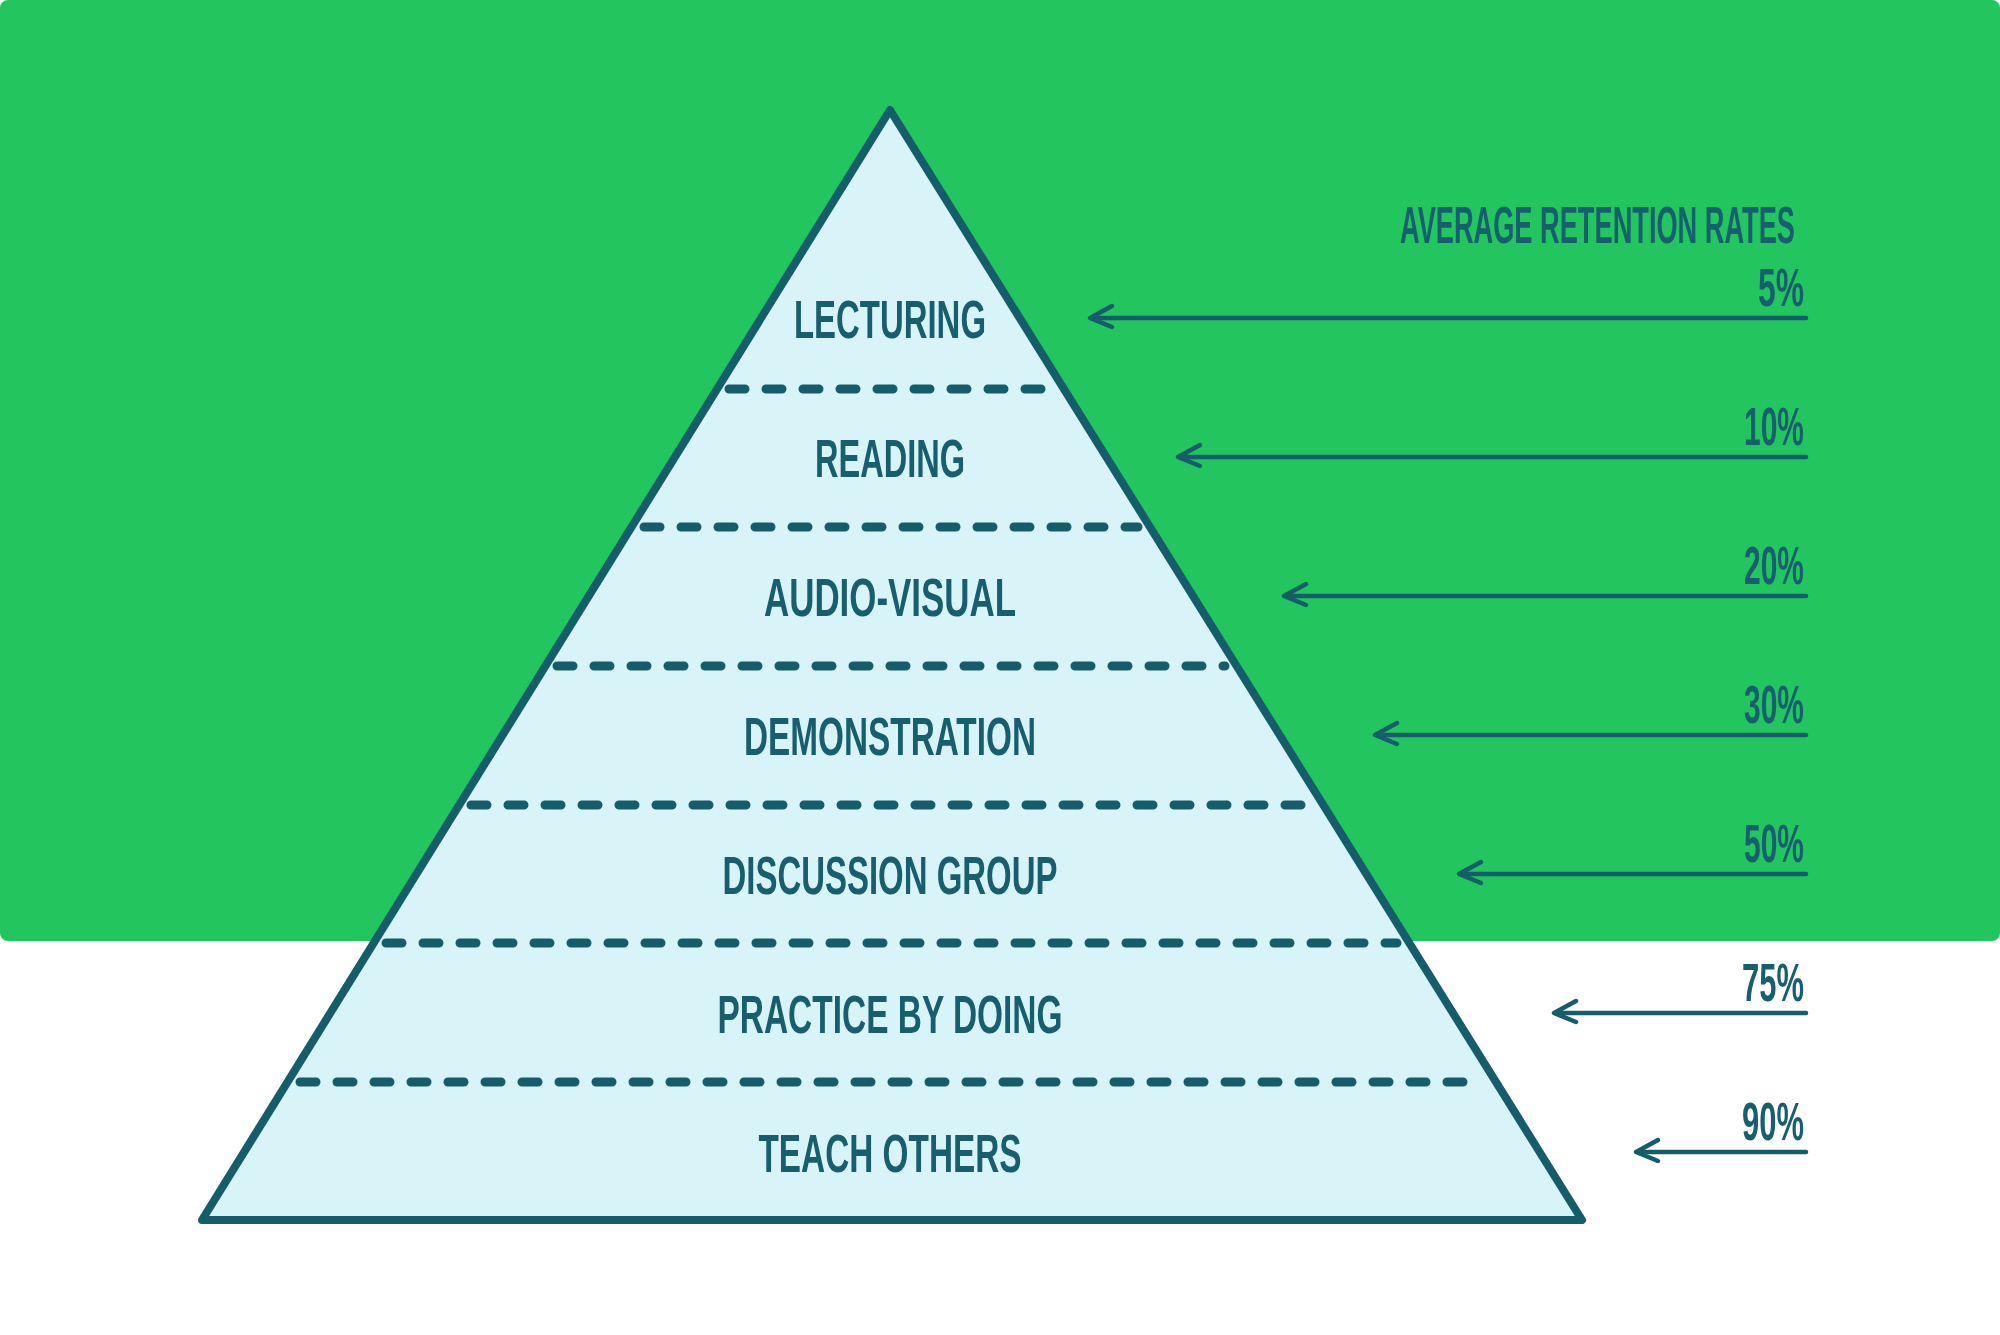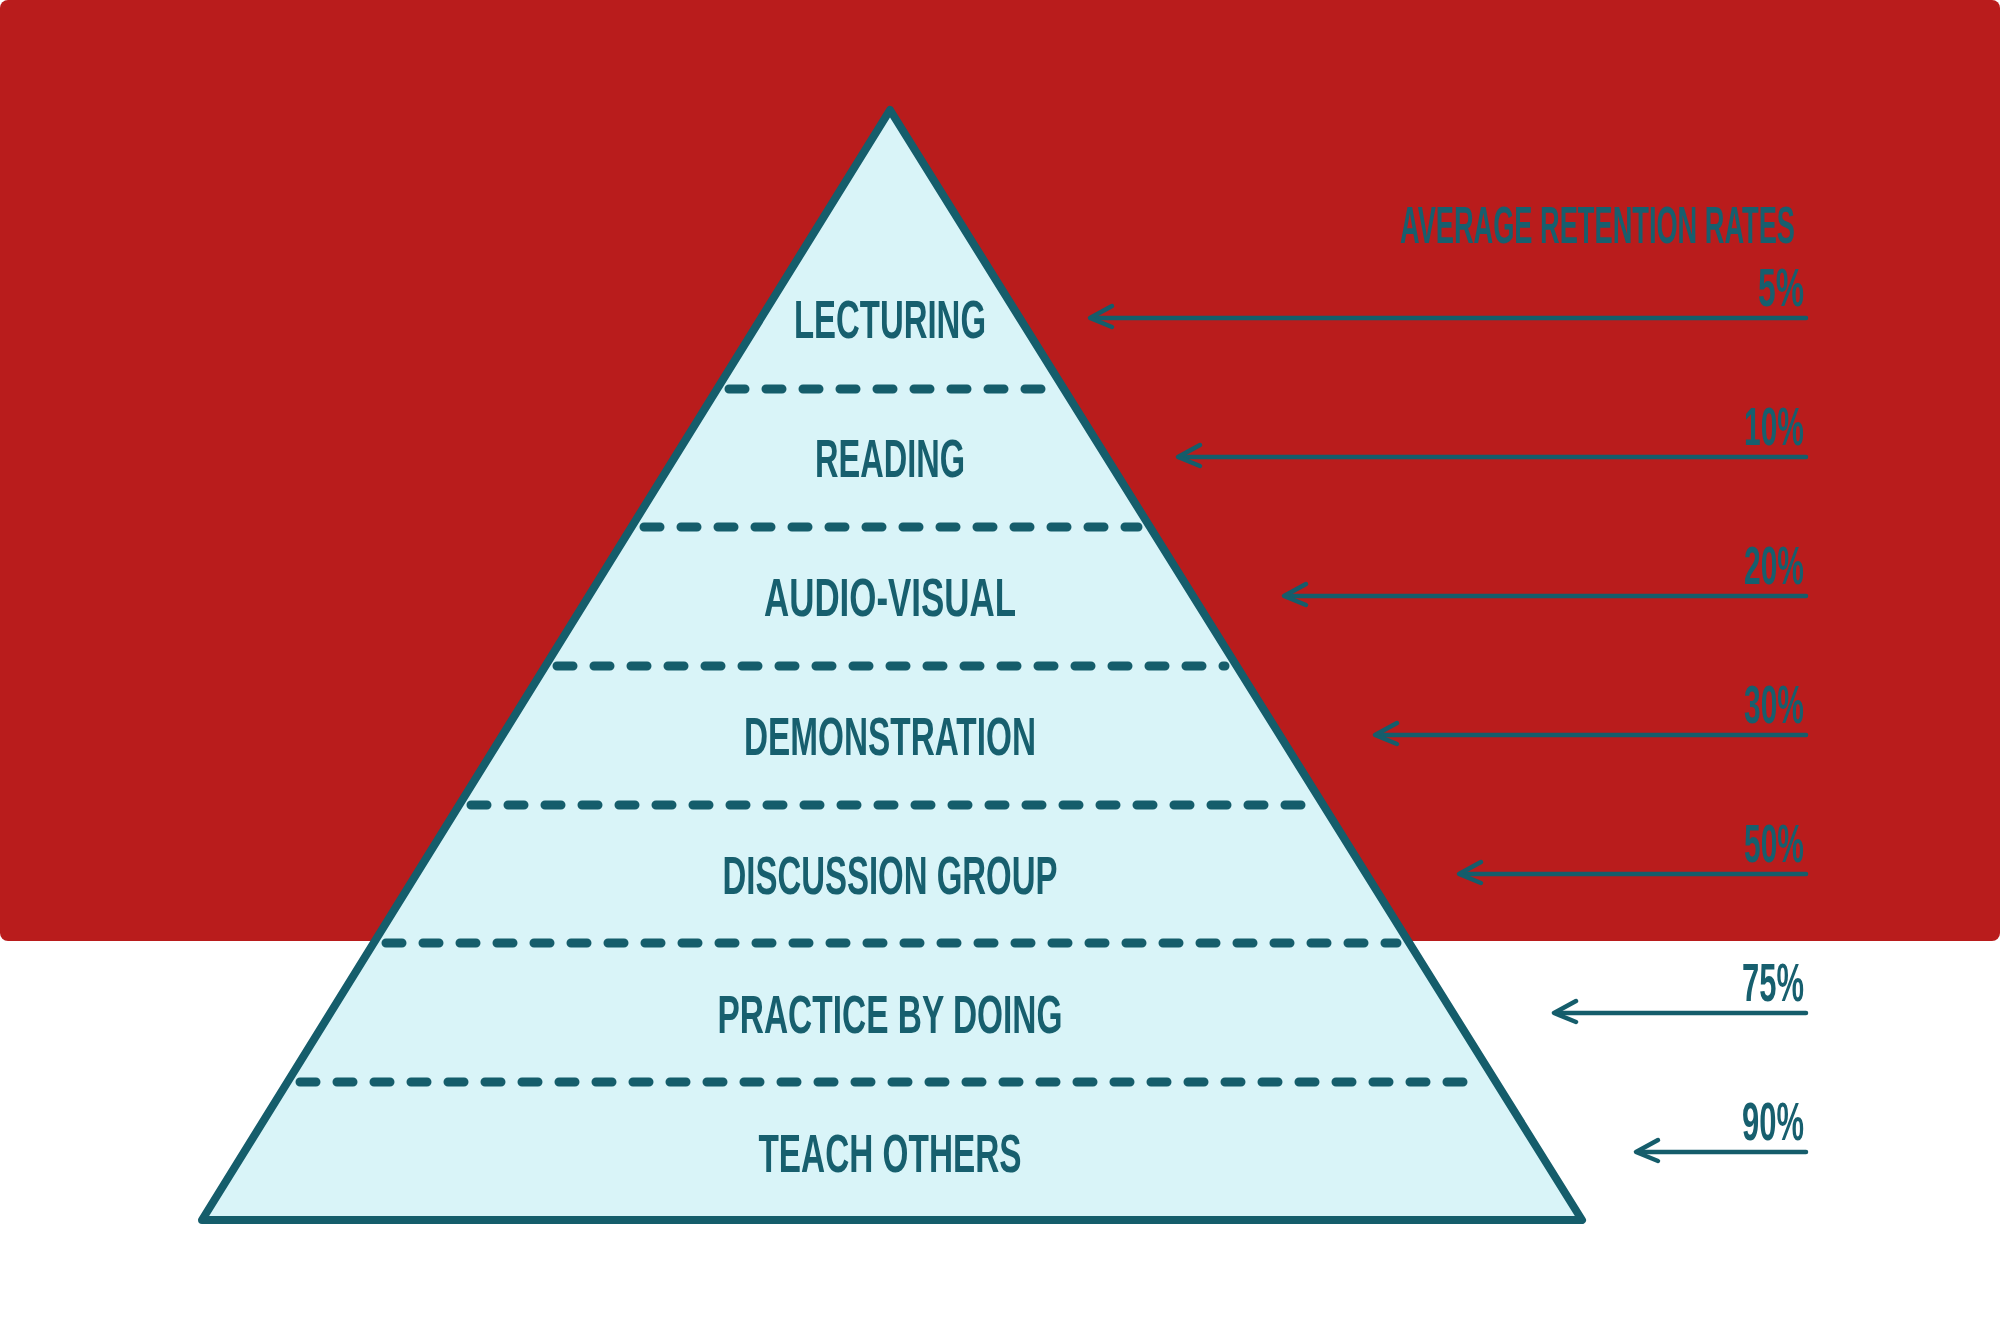--- a/index.html
+++ b/index.html
@@ -8,21 +8,21 @@
     background: #FFFFFF;
     width: 2000px;
     height: 1335px;
     overflow: hidden;
     font-family: "Liberation Sans", "DejaVu Sans", sans-serif;
   }
   #canvas {
     position: relative;
     width: 2000px;
     height: 941px;
-    background: #b91c1c;
+    background: #22c55e;
     border-radius: 8px;
   }
   svg { display: block; }
   .pyramid {
     fill: #D9F4F8;
     stroke: #155D6B;
     stroke-width: 8;
     stroke-linejoin: round;
     stroke-linecap: round;
   }

